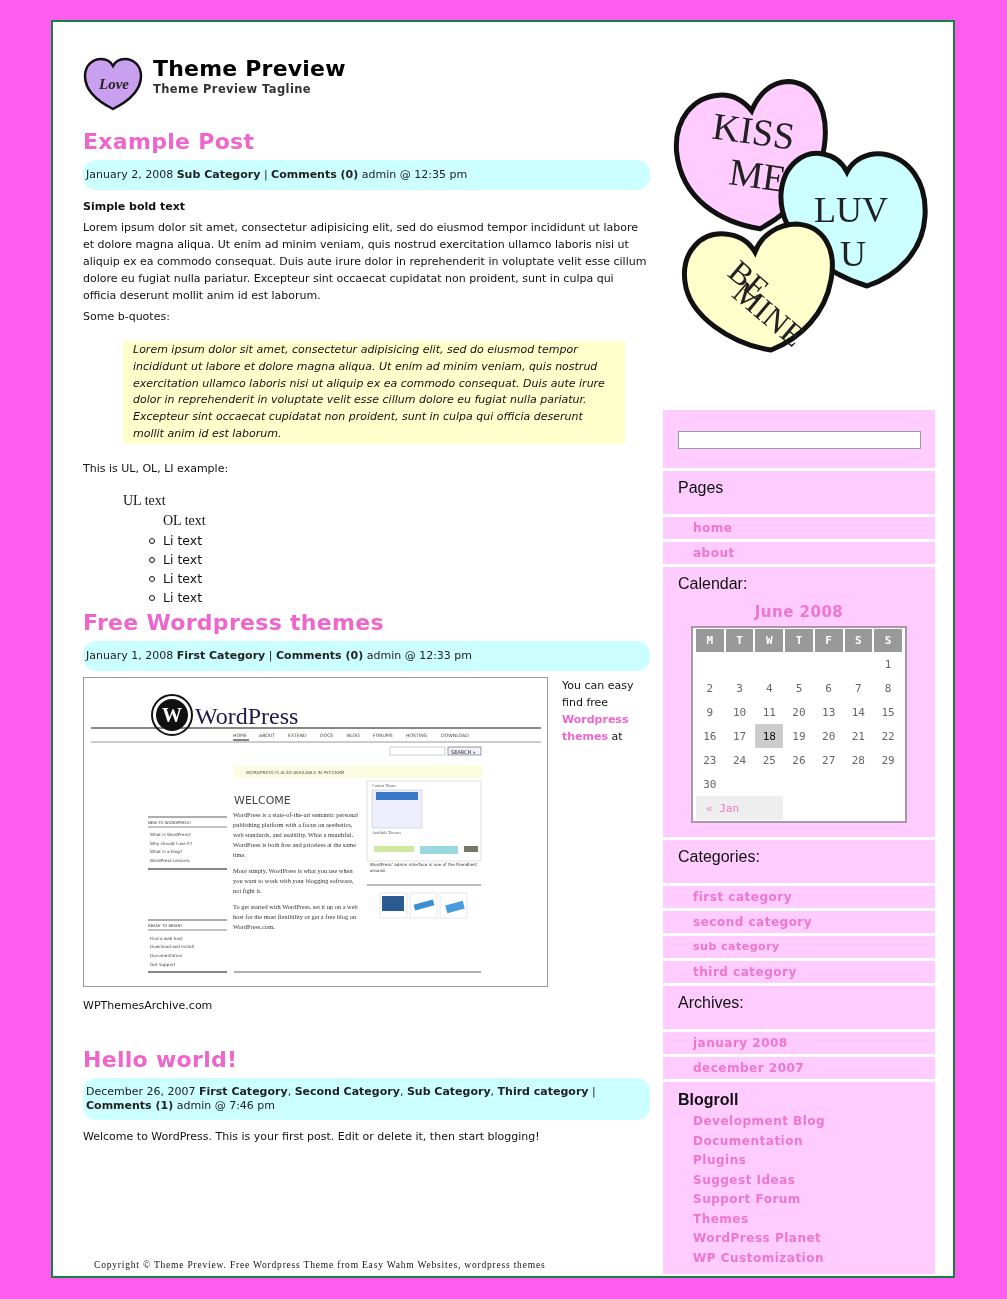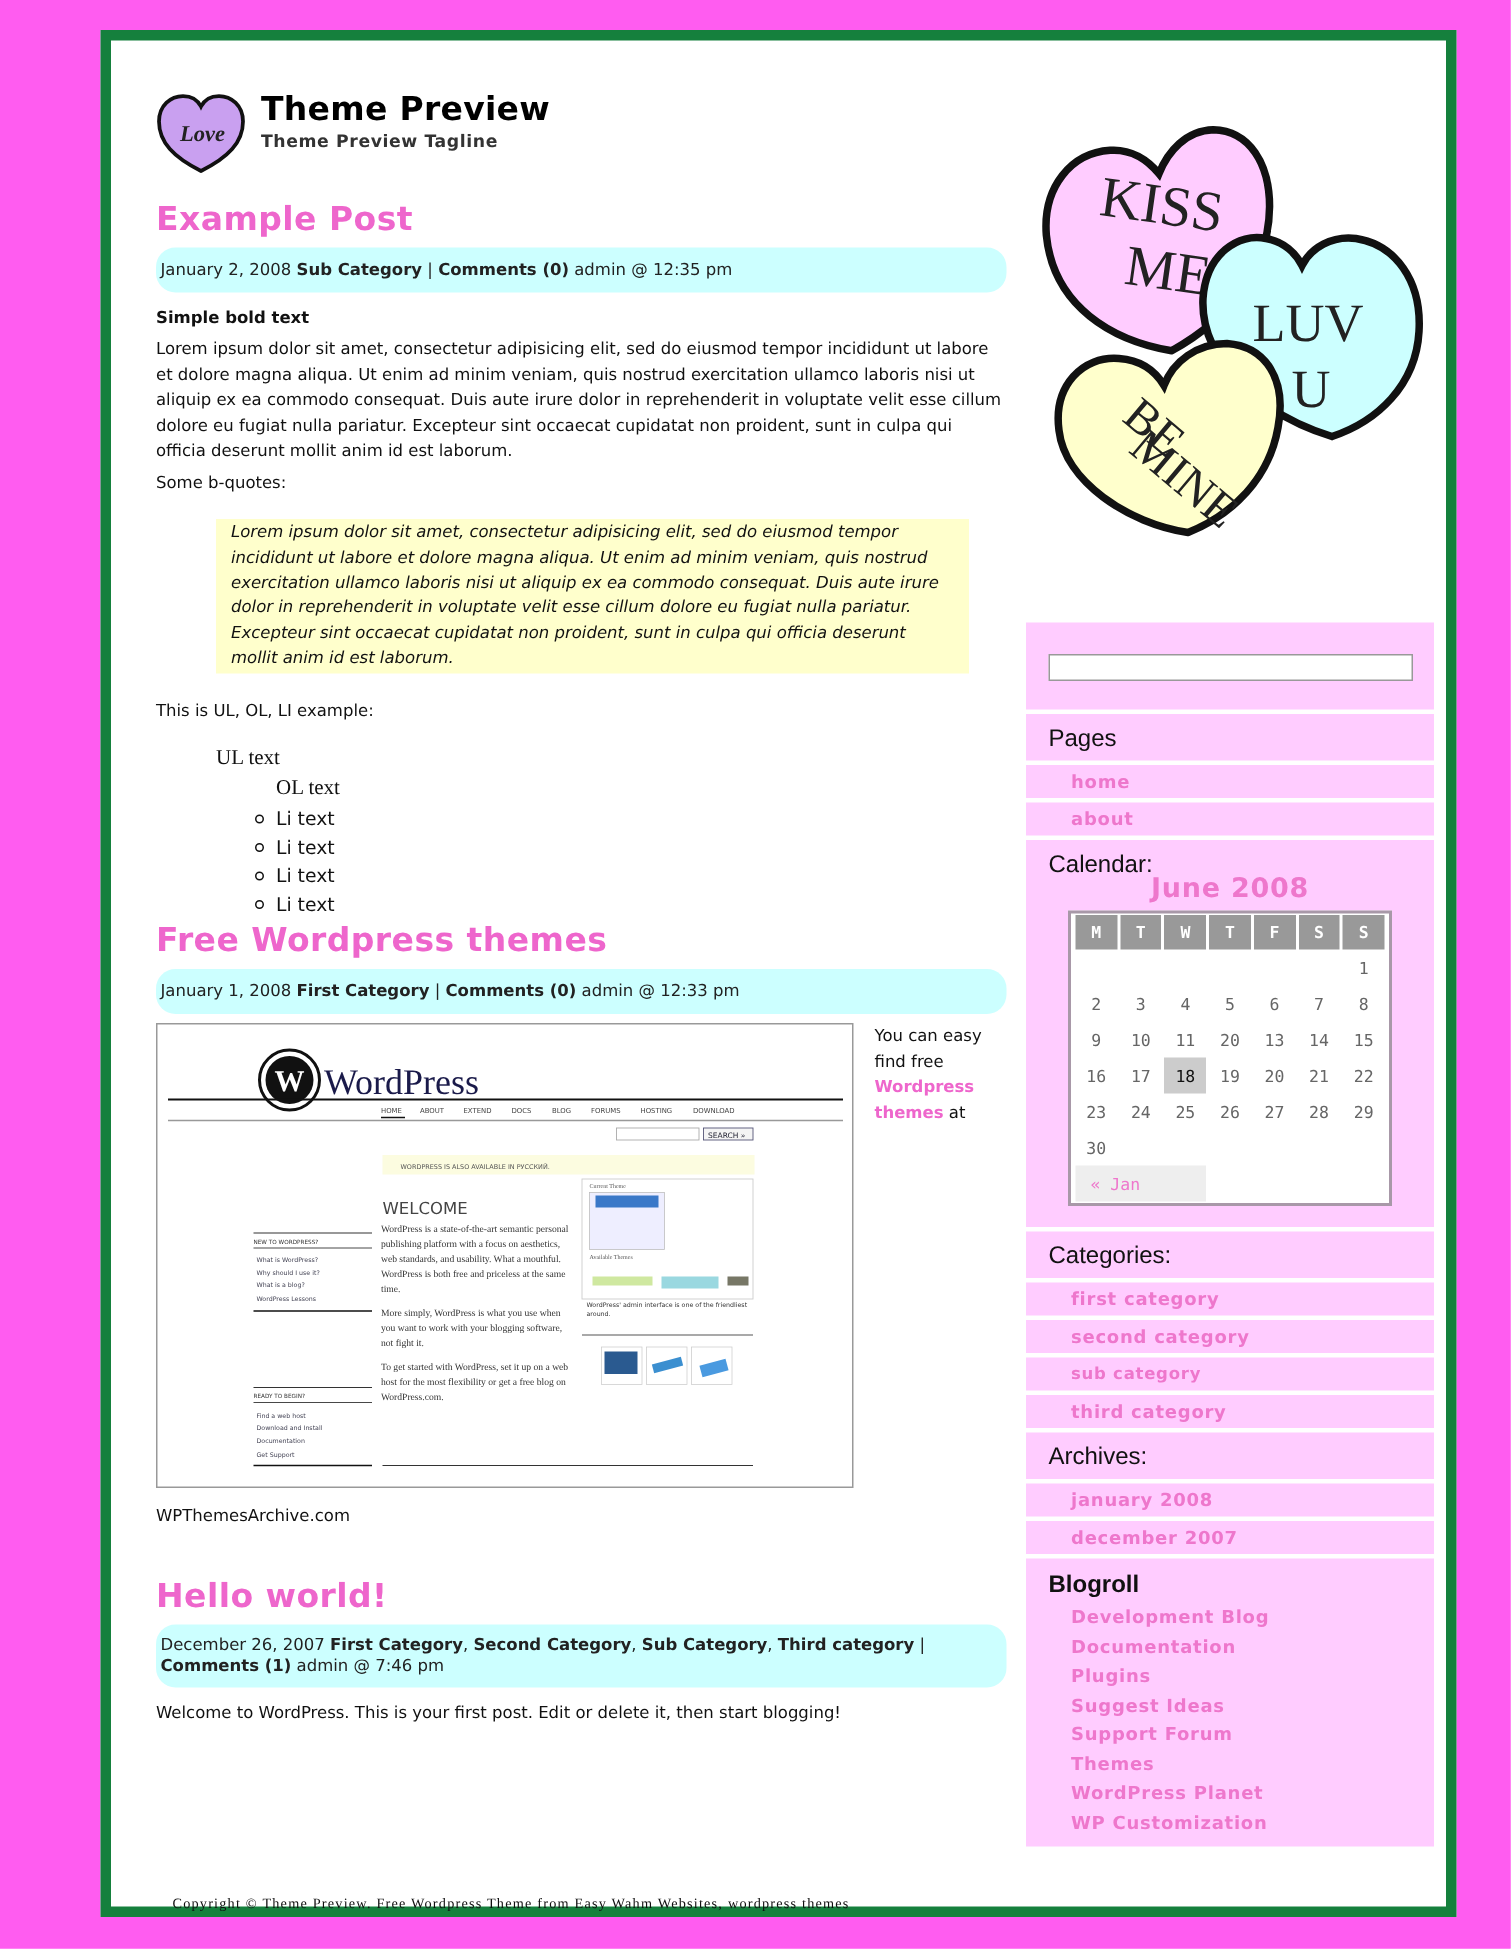--- a/index.html
+++ b/index.html
@@ -1,21 +1,21 @@
 <!DOCTYPE html>
 <html><head>
 <meta charset="utf-8">
 <style>
   * { box-sizing: border-box; margin: 0; padding: 0; }
   html, body { width: 1007px; height: 1299px; background: #ff5cf0; overflow: hidden; }
   body { font-family: "DejaVu Sans", sans-serif; font-size: 11px; color: #111; position: relative; }
 
   #page {
-    position: absolute; left: 67px; top: 20px; width: 904px; height: 1258px;
-    background: #fff; border: 7px solid #15803d;
+    position: absolute; left: 51px; top: 20px; width: 904px; height: 1258px;
+    background: #fff; border: 2px solid #15803d;
   }
 
   
   #header { position: absolute; left: 30px; top: 34px; height: 56px; }
   #logo { position: absolute; left: 0; top: 0; width: 60px; height: 56px; }
   #site-title { position: absolute; left: 70px; top: 0; font-size: 22px; font-weight: bold; color: #000; white-space: nowrap; letter-spacing: 0.2px; }
   #site-tagline { position: absolute; left: 70px; top: 26px; font-size: 11.5px; font-weight: bold; color: #333; white-space: nowrap; letter-spacing: 0.4px; }
 
   
   #content { position: absolute; left: 30px; top: 104px; width: 567px; }
@@ -37,26 +37,26 @@
   .wp-shot { width: 465px; height: 310px; border: 1px solid #999; position: relative; overflow: hidden; background: #fff; flex: none; }
   .wp-side-text { margin-left: 14px; font-size: 11px; line-height: 17px; width: 90px; }
   .wp-side-text a { color: #ee66cc; font-weight: bold; text-decoration: none; }
 
   
   #sidebar-image { position: absolute; left: 618px; top: 54px; width: 262px; height: 280px; }
   #sidebar { position: absolute; left: 610px; top: 388px; width: 272px; }
   .sb-block { background: #ffccff; margin-bottom: 3px; }
   .sb-search { height: 58px; position: relative; }
   .sb-search input { position: absolute; left: 15px; top: 21px; width: 243px; height: 18px; border: 1px solid #999; background: #fff; }
-  .sb-heading { font-family: "Liberation Sans", sans-serif; font-size: 16px; color: #111; padding: 7px 15px; height: 31px; line-height: 19px; }
+  .sb-heading { font-family: "Liberation Sans", sans-serif; font-size: 16px; color: #111; padding: 7px 15px; height: 43px; line-height: 19px; }
   .sb-link { font-family: "DejaVu Sans", sans-serif; font-size: 12px; font-weight: bold; color: #ee77cc; padding: 4px 30px; height: 22px; line-height: 14px; letter-spacing: 0.5px; }
   .sb-link a { color: #ee77cc; text-decoration: none; }
 
   .calendar-block { padding: 0 0 14px 0; }
-  .cal-caption { text-align: center; font-size: 18px; font-weight: bold; color: #ee77cc; letter-spacing: 0.5px; height: 22px; line-height: 16px; margin-top: -6px; }
+  .cal-caption { text-align: center; font-size: 15px; font-weight: bold; color: #ee77cc; letter-spacing: 0.5px; height: 22px; line-height: 16px; margin-top: -6px; }
   .cal-table-wrap { margin: 0 28px 0 28px; border: 2px solid #a898a8; background: #fff; padding: 1px; }
   table.cal { border-collapse: separate; border-spacing: 2px 0; width: 100%; font-family: "DejaVu Sans Mono", monospace; font-size: 11px; }
   table.cal th { background: #999; color: #fff; height: 23px; font-weight: bold; text-align: center; }
   table.cal td { height: 24px; text-align: center; color: #666; }
   table.cal td.today { background: #ccc; color: #111; }
   table.cal td.prev { background: #eee; color: #ee77cc; text-align: left; padding-left: 10px; }
 
   .blogroll { padding: 8px 0 6px 0; }
   .blogroll .sb-heading { padding: 0 15px; height: 22px; font-weight: bold; }
   .blogroll .br-link { font-size: 12px; font-weight: bold; color: #ee77cc; padding: 0 30px; height: 19.5px; line-height: 18px; letter-spacing: 0.5px; }

